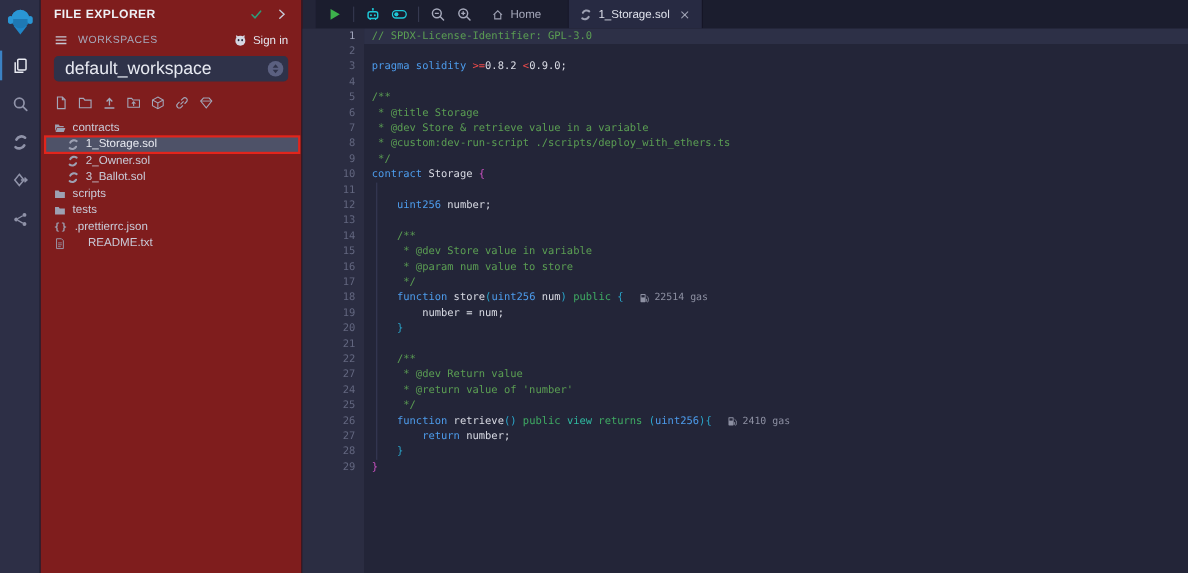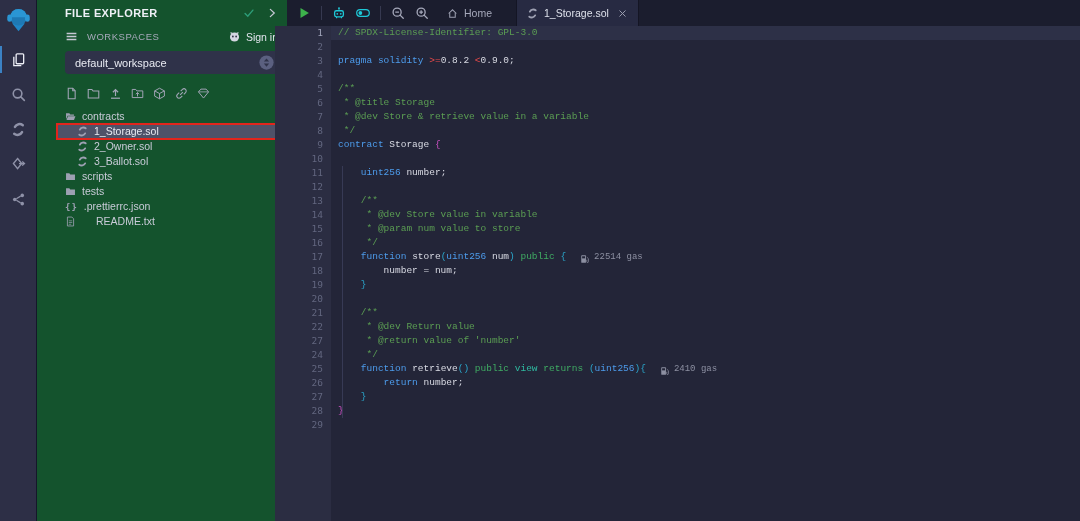--- a/index.html
+++ b/index.html
@@ -25,41 +25,41 @@
   }
   .ab-item .icon{width:15px;height:15px;}
   .ab-item.active{color:#eceef5;}
   .ab-item.active::before{
     content:"";position:absolute;left:0;top:4px;bottom:4px;width:2px;background:#3b82c4;
   }
 
   
   .side-panel{
     position:absolute;left:37px;top:0;bottom:0;width:237px;
-    background:#14532d;border-right:1px solid #141524;
-    color:#c9cbd8;font-size:10.5px;padding-left:16px;
+    background:#7f1d1d;border-right:1px solid #141524;
+    color:#c9cbd8;font-size:10.5px;
   }
   .sp-header{display:flex;align-items:center;justify-content:space-between;padding:7px 12px 0 12px;}
   .sp-title{font-size:11px;font-weight:bold;letter-spacing:.4px;color:#eef0f6;}
   .sp-header-actions{display:flex;align-items:center;gap:11px;}
   .sp-header-actions .icon{width:12px;height:12px;}
   .ic-check{color:#2d9d78;}
   .ic-chev{color:#c6c8d4;}
   .sp-wsrow{display:flex;align-items:center;justify-content:space-between;padding:0 12px;margin-top:11px;}
   .sp-wsleft{display:flex;align-items:center;gap:9px;}
   .sp-wsleft .icon{width:13px;height:13px;color:#c6c8d4;}
   .ws-label{font-size:9.5px;letter-spacing:.5px;color:#a7a9bb;}
   .signin{display:flex;align-items:center;gap:5px;color:#e3e5ee;font-size:10.5px;cursor:pointer;}
   .signin .icon{width:13px;height:13px;color:#d5d7e2;}
   .ws-select{
     margin:8px 12px 0 12px;height:23px;border-radius:4px;background:#2f3249;
     display:flex;align-items:center;justify-content:space-between;
     padding:0 4px 0 10px;cursor:pointer;
   }
-  .ws-select-value{color:#e8eaf2;font-size:11px;}
+  .ws-select-value{color:#e8eaf2;font-size:16px;}
   .ws-select .icon{width:15px;height:15px;}
   .sp-tools{display:flex;align-items:center;gap:9px;padding:0 12px;margin-top:13px;color:#a3a6b8;}
   .sp-tools .icon{width:13px;height:13px;cursor:pointer;}
   .tree{margin-top:9px;padding:0 2px 0 4px;}
   .tree-row{
     height:15px;display:flex;align-items:center;gap:6px;color:#c9cbd8;cursor:pointer;
     white-space:nowrap;
   }
   .tree-row .icon{width:11px;height:11px;color:#9da0b2;}
   .tree-row.selected{background:#4e5268;color:#e8eaf1;outline:2px solid #e2251c;outline-offset:-1px;}
@@ -99,33 +99,33 @@
   .gutter-num{
     height:14px;line-height:14px;text-align:right;padding-right:8px;
     font-family:"DejaVu Sans Mono",monospace;font-size:9.5px;color:#62667f;
   }
   .gutter-num.cur{color:#a0a4ba;}
   .code{position:absolute;left:56px;right:0;top:0;bottom:0;cursor:text;}
   .line{
     height:14px;display:flex;align-items:center;padding-left:7px;
     font-family:"DejaVu Sans Mono",monospace;font-size:9.5px;line-height:14px;
   }
-  .line span{white-space:pre;font-family:Liberation Mono, monospace;}
+  .line span{white-space:pre;}
   .line.cur{background:#2d3047;}
   .tk-c{color:#5b9e53;}
   .tk-k{color:#4d9cec;}
   .tk-o{color:#ef4b4b;}
   .tk-p{color:#d9dbe4;}
   .tk-m{color:#3fab63;}
   .tk-v{color:#2fb9a0;}
   .tk-r{color:#2aa7cc;}
   .tk-b{color:#ce52c5;}
   .tk-y{color:#2aa7cc;}
   .gas{
-    display:inline-flex;align-items:flex-end;gap:4px;margin-left:14px;
+    display:inline-flex;align-items:center;gap:4px;margin-left:14px;
     color:#8d90a2;font-size:9px;font-family:"DejaVu Sans Mono",monospace;
   }
   .gas .icon{width:10px;height:10px;}
   .indent-guide{position:absolute;width:1px;background:#373a55;left:67px;}
 </style>
 </head>
 <body>
 
 <div class="activity-bar">
   <div class="ab-logo">
@@ -469,20 +469,23 @@
         <div class="line">
           <span class="tk-c">/**</span>
         </div>
         <div class="line">
           <span class="tk-c"> * @title Storage</span>
         </div>
         <div class="line">
           <span class="tk-c"> * @dev Store &amp; retrieve value in a variable</span>
         </div>
         <div class="line">
+          <span class="tk-c"> * @custom:dev-run-script ./scripts/deploy_with_ethers.ts</span>
+        </div>
+        <div class="line">
           <span class="tk-c"> */</span>
         </div>
         <div class="line">
           <span class="tk-k">contract </span>
           <span class="tk-p">Storage </span>
           <span class="tk-b">{</span>
         </div>
         <div class="line"></div>
         <div class="line">
           <span class="tk-p">    </span>

